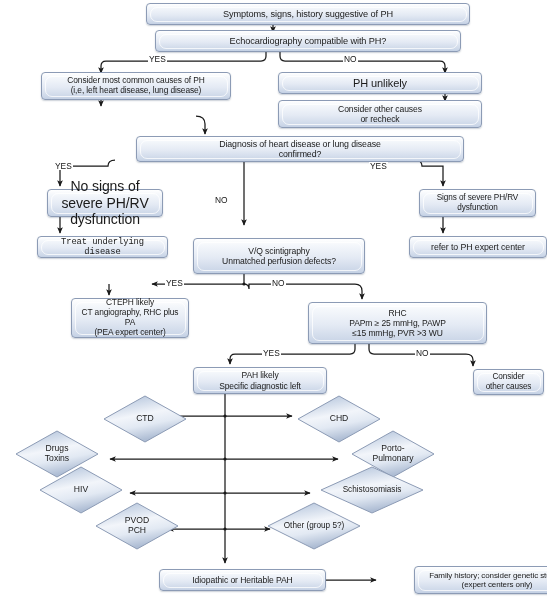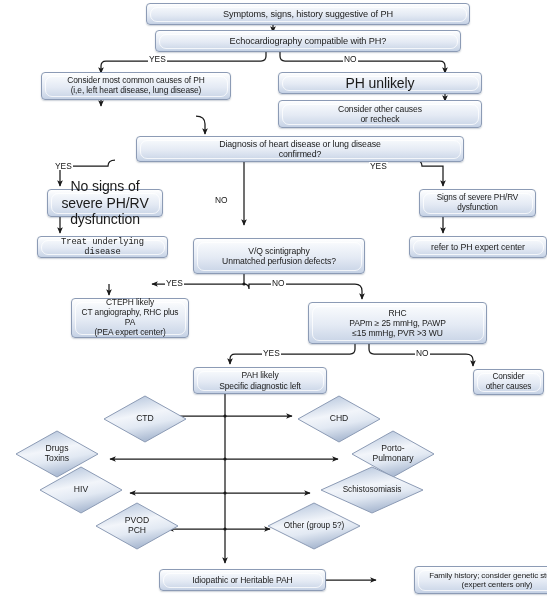--- a/index.html
+++ b/index.html
@@ -182,21 +182,21 @@
     <span class="inner"></span>
     <span class="label">Echocardiography compatible with PH?</span>
   </div>
 
   <div class="node box" style="left:6px; top:72px; width:190px; height:28px; font-size:8.4px;">
     <span class="inner"></span>
     <span class="label">Consider most common causes of PH
 (i,e, left heart disease, lung disease)</span>
   </div>
 
-  <div class="node box" style="left:243px; top:72px; width:204px; height:22px; font-size:14px;">
+  <div class="node box" style="left:243px; top:72px; width:204px; height:22px; font-size:11px;">
     <span class="inner"></span>
     <span class="label">PH unlikely</span>
   </div>
 
 
   <div class="node box" style="left:243px; top:100px; width:204px; height:28px; font-size:8.6px;">
     <span class="inner"></span>
     <span class="label">Consider other causes
 or recheck</span>
   </div>

